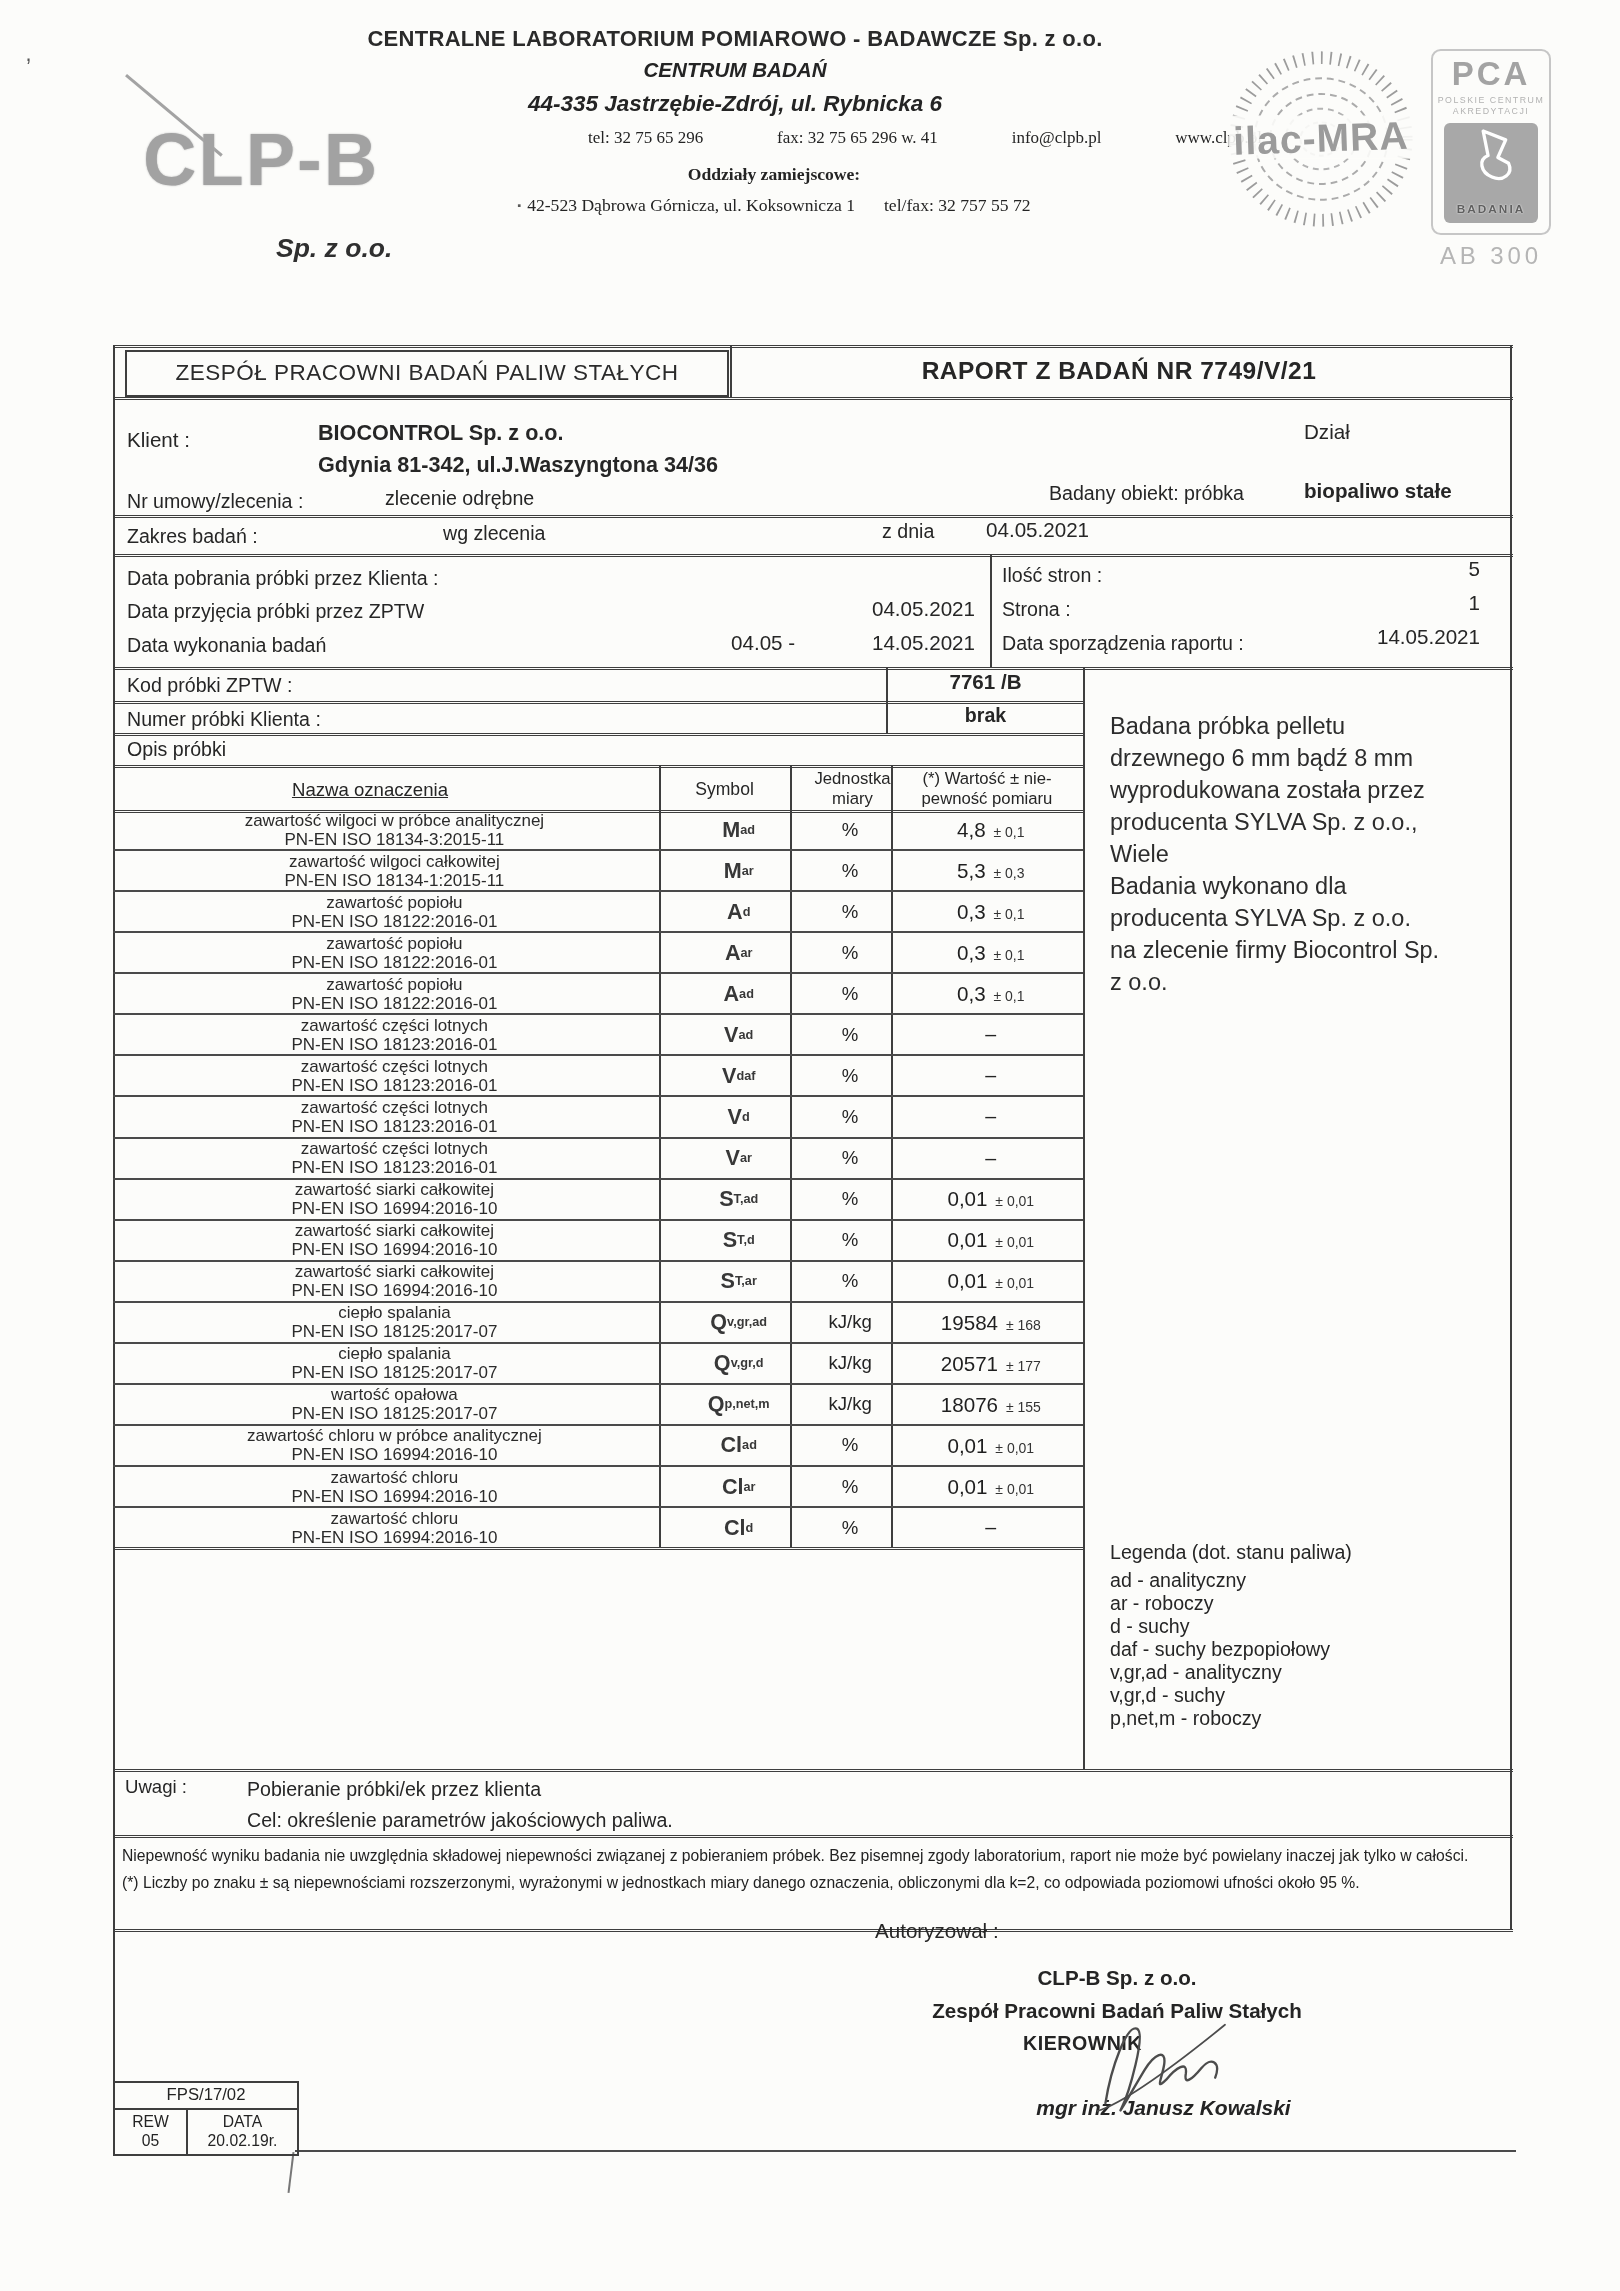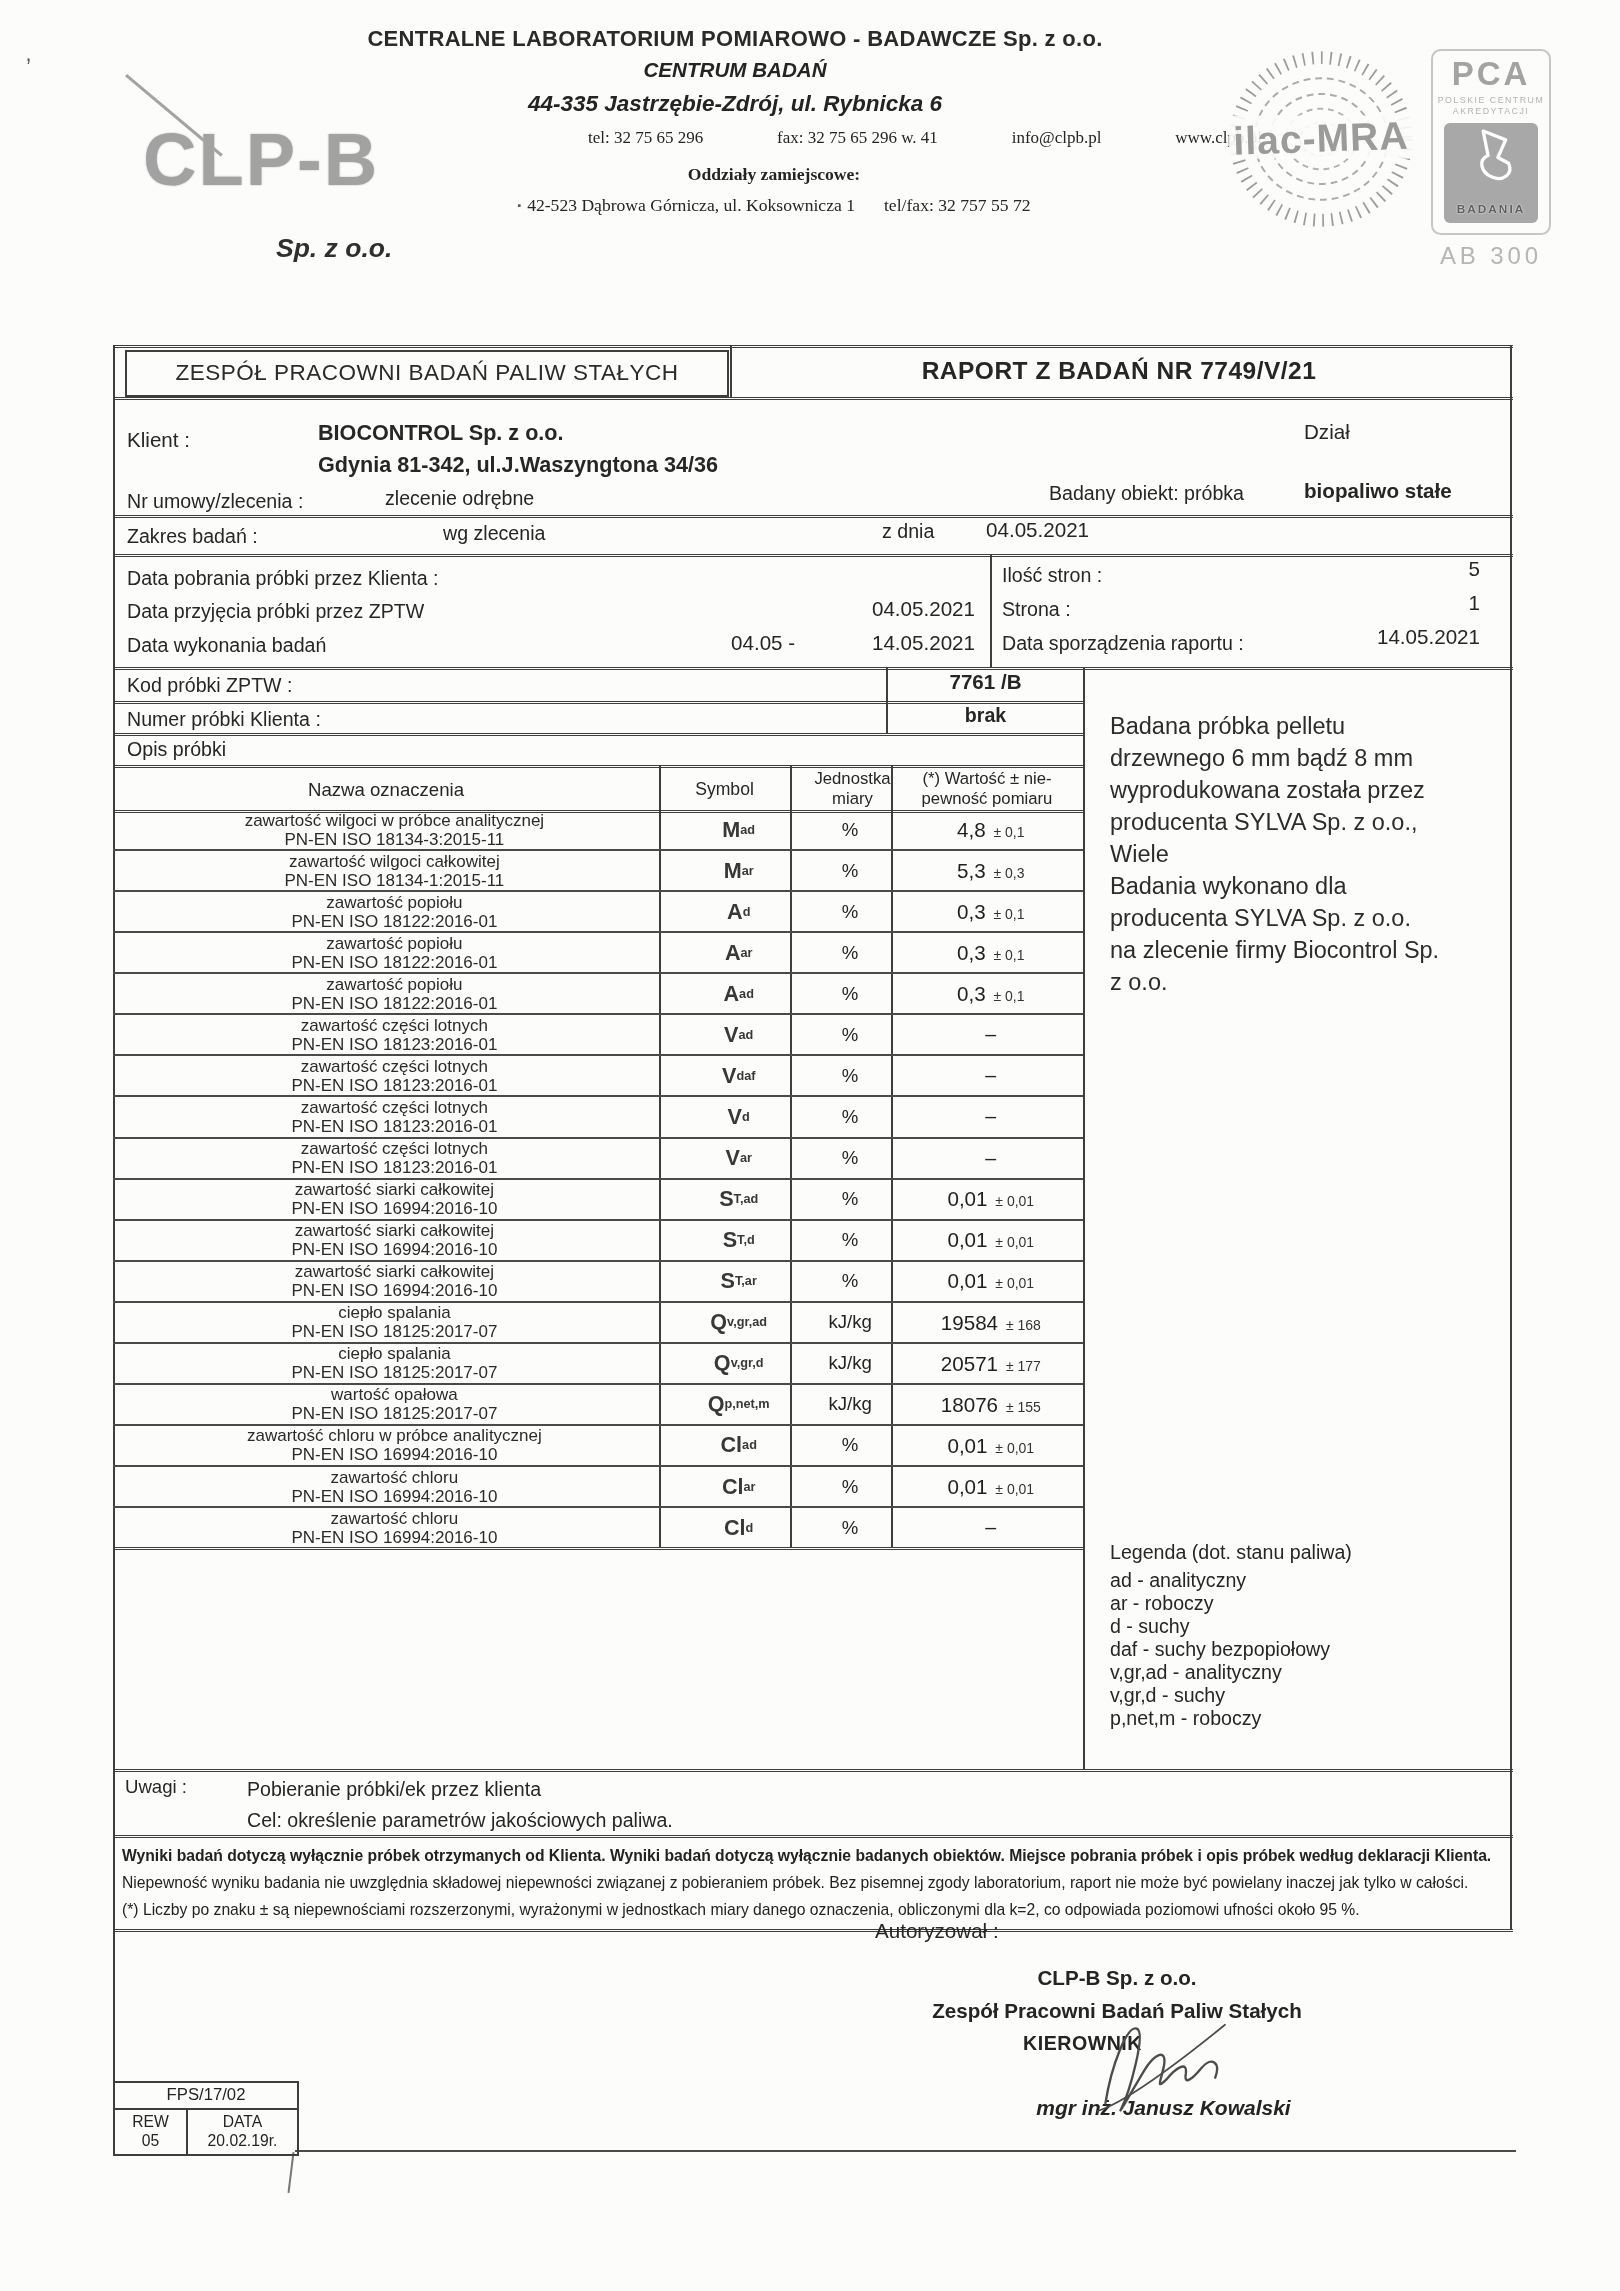--- a/index.html
+++ b/index.html
@@ -196,21 +196,21 @@
   <div class="abs lbl21 rt" style="left:1304px;top:591px;width:176px;">1</div>
   <div class="abs lbl" style="left:1002px;top:632px;">Data sporządzenia raportu :</div>
   <div class="abs lbl21 rt" style="left:1294px;top:625px;width:186px;">14.05.2021</div>
 
   <div class="abs lbl" style="left:127px;top:674px;">Kod próbki  ZPTW :</div>
   <div class="abs lbl21 bold ctr" style="left:888px;top:670px;width:195px;">7761 /B</div>
   <div class="abs lbl" style="left:127px;top:708px;">Numer próbki Klienta :</div>
   <div class="abs lbl bold ctr" style="left:888px;top:704px;width:195px;">brak</div>
   <div class="abs lbl" style="left:127px;top:738px;">Opis próbki</div>
 
-  <div class="abs rt-h rt-h1" style="left:113px;top:780px;width:546px;">Nazwa oznaczenia</div>
+  <div class="abs rt-h rt-h1" style="left:97px;top:780px;width:546px;text-decoration:underline;">Nazwa oznaczenia</div>
   <div class="abs rt-h" style="left:659px;top:780px;width:131px;font-size:17.6px;">Symbol</div>
   <div class="abs rt-h" style="left:790px;top:769px;width:125px;">Jednostka
 miary</div>
   <div class="abs rt-h" style="left:891px;top:769px;width:192px;">(*) Wartość ± nie-
 pewność pomiaru</div>
 
   <div class="abs rt-body" style="left:113px;top:810px;width:970px;height:737px;">
     <div class="rt-row">
       <div class="c-name">
         <div>zawartość wilgoci w próbce analitycznej</div>
@@ -516,21 +516,20 @@
         <div class="legend-item">v,gr,d - suchy</div>
         <div class="legend-item">p,net,m - roboczy</div>
       </div>
   </div>
 
   <div class="abs lbl" style="left:125px;top:1776px;font-size:18.6px;">Uwagi :</div>
   <div class="abs lbl" style="left:247px;top:1778px;">Pobieranie próbki/ek przez klienta</div>
   <div class="abs lbl" style="left:247px;top:1809px;">Cel: określenie parametrów jakościowych paliwa.</div>
 
   <div class="abs" style="left:122px;top:1842px;width:1382px;">
-      <div class="disc-line first">Wyniki badań dotyczą wyłącznie próbek otrzymanych od Klienta. Wyniki badań dotyczą wyłącznie badanych obiektów. Miejsce pobrania próbek i opis próbek według deklaracji Klienta.</div>
       <div class="disc-line">Niepewność wyniku badania nie uwzględnia składowej niepewności związanej z pobieraniem próbek.  Bez pisemnej zgody laboratorium, raport nie może być powielany inaczej jak tylko w całości.</div>
       <div class="disc-line">(*) Liczby po znaku ± są niepewnościami rozszerzonymi, wyrażonymi w jednostkach miary danego oznaczenia, obliczonymi dla k=2, co odpowiada poziomowi ufności około  95 %.</div>
     </div>
 
   <div class="abs lbl21" style="left:875px;top:1919px;">Autoryzował :</div>
   <div class="abs auth-block" style="left:833px;top:1966px;width:568px;">
     <div class="auth-co">CLP-B Sp. z o.o.</div>
     <div class="auth-dept">Zespół Pracowni Badań Paliw Stałych</div>
     <div class="auth-pos">KIEROWNIK</div>
     <div class="auth-person">mgr inż. Janusz Kowalski</div>

